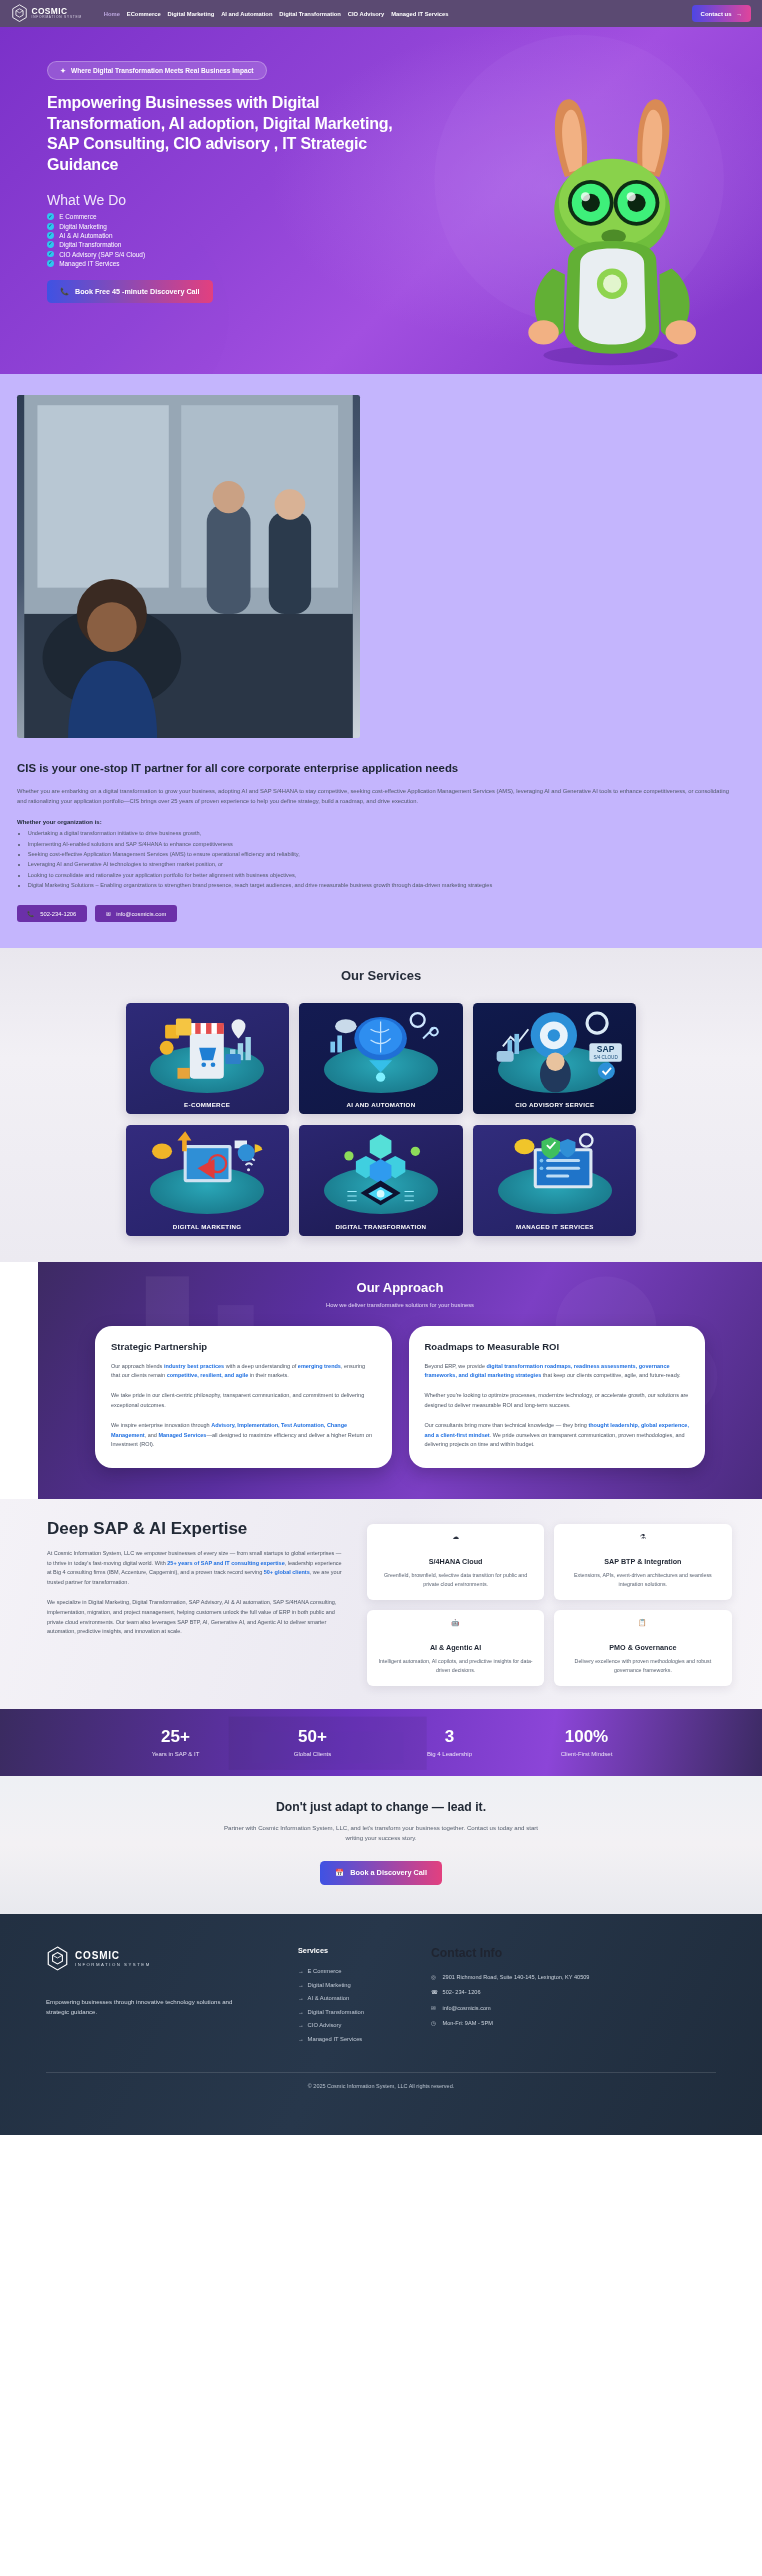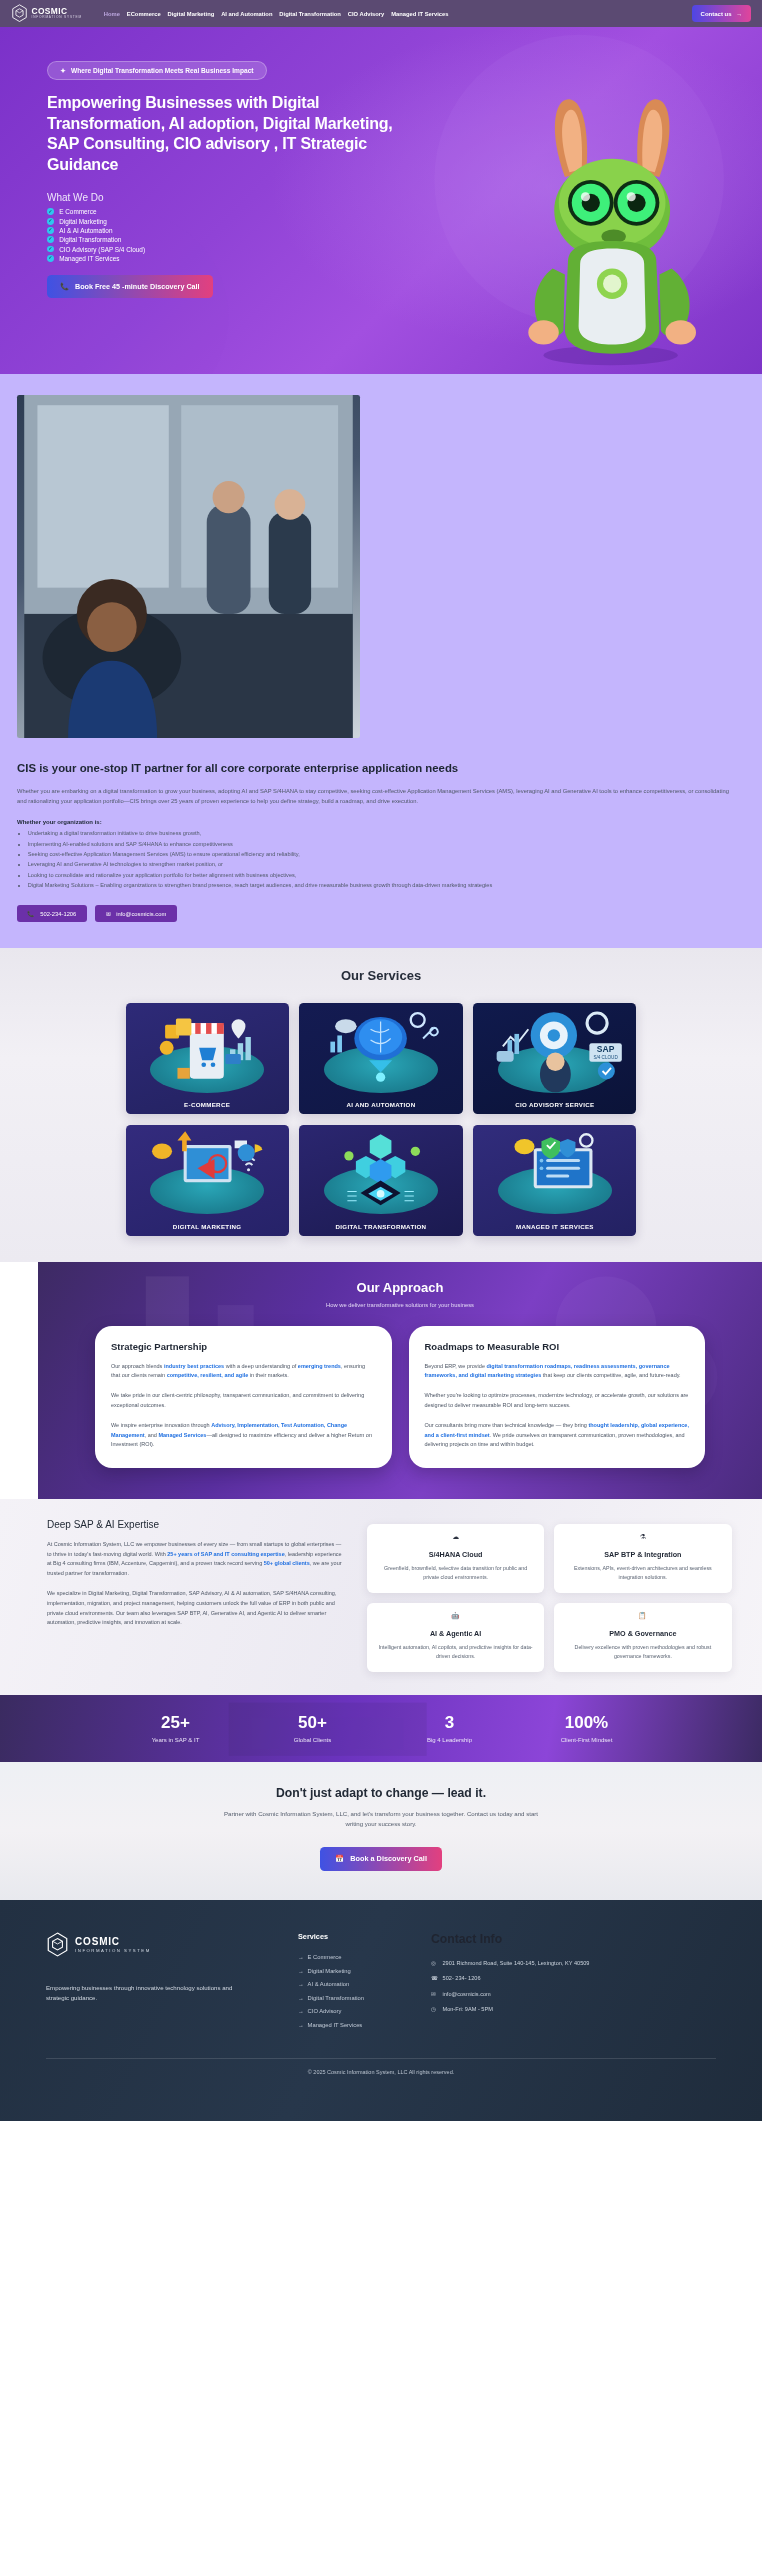--- a/index.html
+++ b/index.html
@@ -45,21 +45,21 @@
   .pill {
     display:inline-flex; align-items:center; gap:5.3px;
     background:rgba(255,255,255,.17); border:0.8px solid rgba(255,255,255,.28);
     border-radius:15.2px; padding:4.6px 12.2px; color:#fff; font-size:6.6px; font-weight:bold;
     backdrop-filter:blur(1.5px);
   }
   .hero h1 {
     margin-top:13px; font-size:16px; line-height:1.28; font-weight:bold; color:#ffffff;
     letter-spacing:-0.2px; width:358px;
   }
-  .wwd-title { margin-top:17px; font-size:10px; color:#f0e8fb; font-weight:400; }
+  .wwd-title { margin-top:17px; font-size:14px; color:#f0e8fb; font-weight:400; }
   .wwd-list { margin-top:5.3px; display:flex; flex-direction:column; gap:2.3px; }
   .wwd-item { display:flex; align-items:center; gap:5.3px; font-size:6.4px; color:#ffffff; }
   .tick {
     width:6.9px; height:6.9px; border-radius:50%; background:#2fc6ef; flex:0 0 6.9px;
     display:flex; align-items:center; justify-content:center;
     color:#15405c; font-size:4.6px; font-weight:bold; line-height:1;
   }
   .hero-btn {
     margin-top:13px; display:inline-flex; align-items:center; gap:5.3px;
     background:linear-gradient(90deg,#3f52e3,#e2407f);
@@ -136,29 +136,29 @@
   .appr-card h3 { font-size:9.5px; font-weight:bold; color:#1f2633; }
   .appr-card p { margin-top:10px; font-size:5.5px; line-height:1.78; color:#4b5463; }
   .hl { color:#1f6fe0; font-weight:bold; }
 
   
   .sap {
     padding:20px 30.5px 23px 47px; display:flex; gap:23px;
     background:linear-gradient(105deg,#f4f2f7 0%, #eceaf2 50%, #f6f4f8 100%);
   }
   .sap-left { width:297px; flex:0 0 297px; }
-  .sap-left h2 { font-size:10px; font-weight:normal; color:#222a36; }
+  .sap-left h2 { font-size:17px; font-weight:bold; color:#222a36; }
   .sap-left p { margin-top:10px; font-size:5.5px; line-height:1.78; color:#4c5costs; color:#4c5564; }
   .sap-right { flex:1; display:grid; grid-template-columns:1fr 1fr; gap:10px; align-content:start; padding-top:4.6px; }
   .sap-card {
     background:#fff; border-radius:6.1px; padding:10px 10px 11.4px; text-align:center;
     box-shadow:0 2.3px 9.1px rgba(40,30,70,.09);
   }
   .sap-ic { font-size:6.9px; color:#2b3140; line-height:1; }
-  .sap-card h4 { margin-top:10px; font-size:7.2px; font-weight:bold; color:#1f2633; }
+  .sap-card h4 { margin-top:17px; font-size:7.2px; font-weight:bold; color:#1f2633; }
   .sap-card p { margin-top:4.6px; font-size:5.3px; line-height:1.62; color:#5a6372; }
 
   
   .stats {
     position:relative; height:67px;
     background:linear-gradient(100deg,#3a2b60 0%, #6a33bd 45%, #8c45d8 72%, #3b2a62 100%);
     display:flex; align-items:center; justify-content:center; gap:0; overflow:hidden;
   }
   .stat { width:137px; text-align:center; position:relative; z-index:2; }
   .stat-num { font-size:17px; font-weight:bold; color:#fff; line-height:1; }

